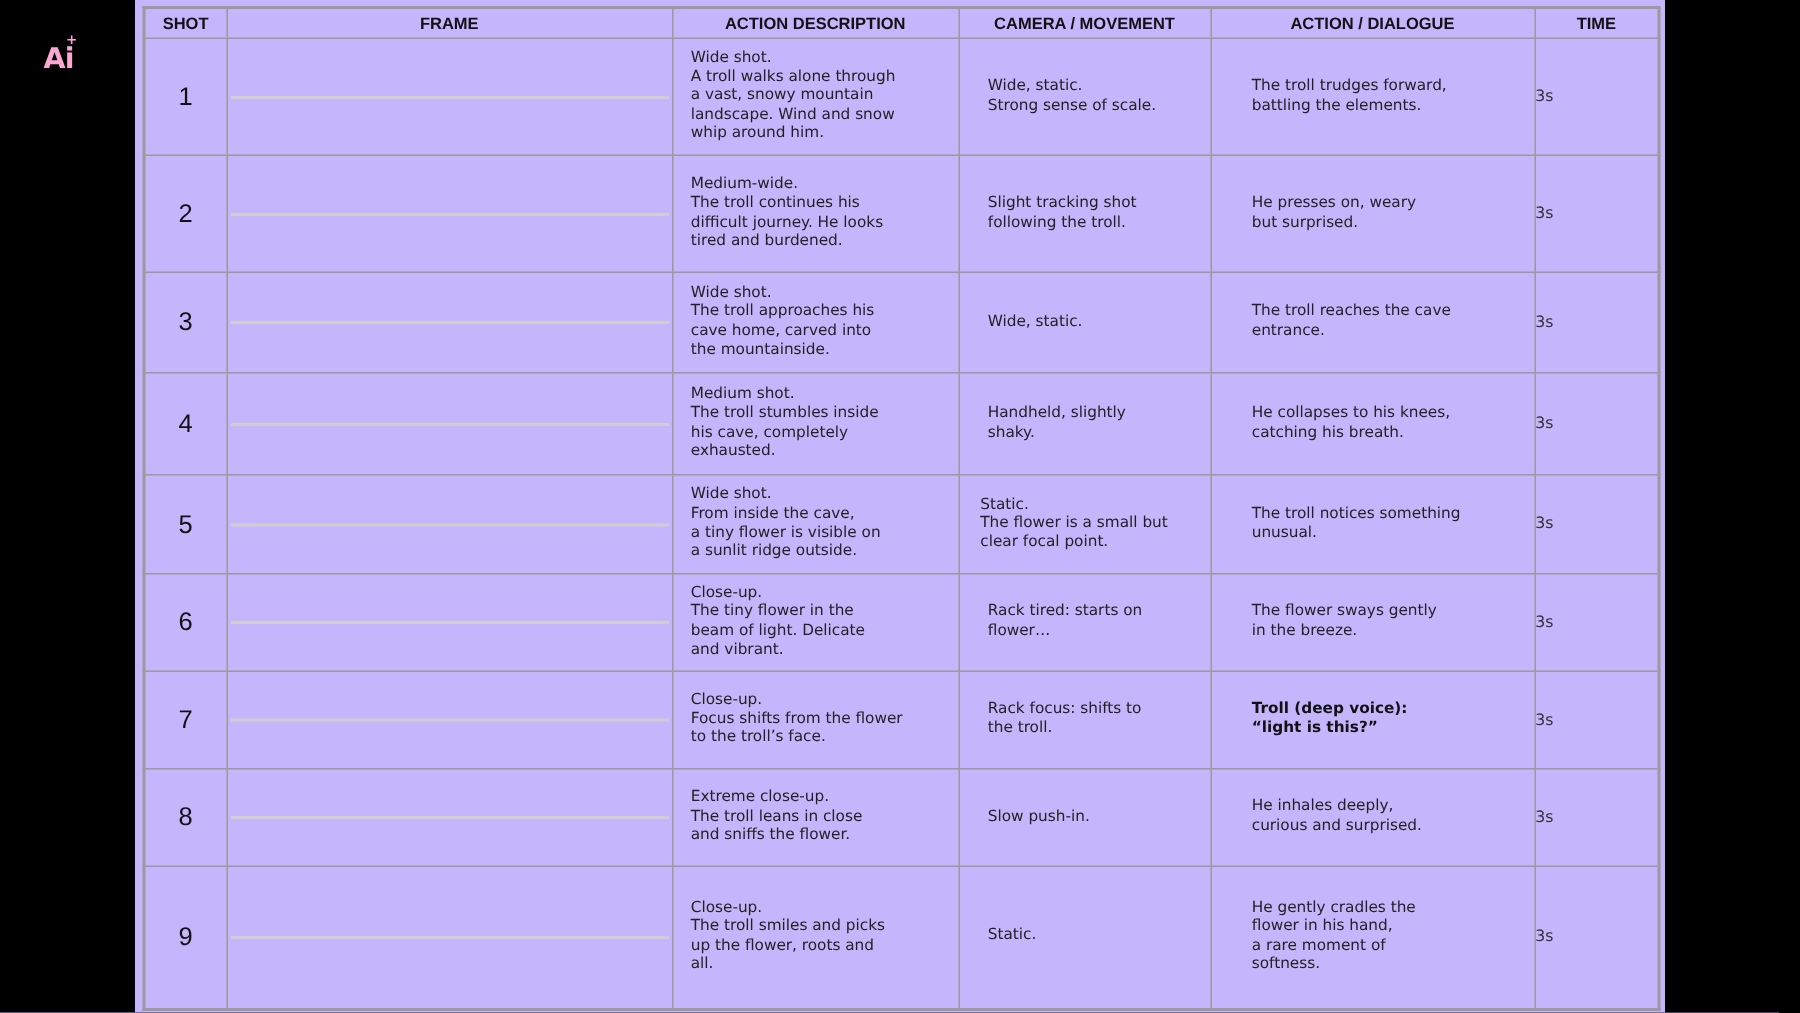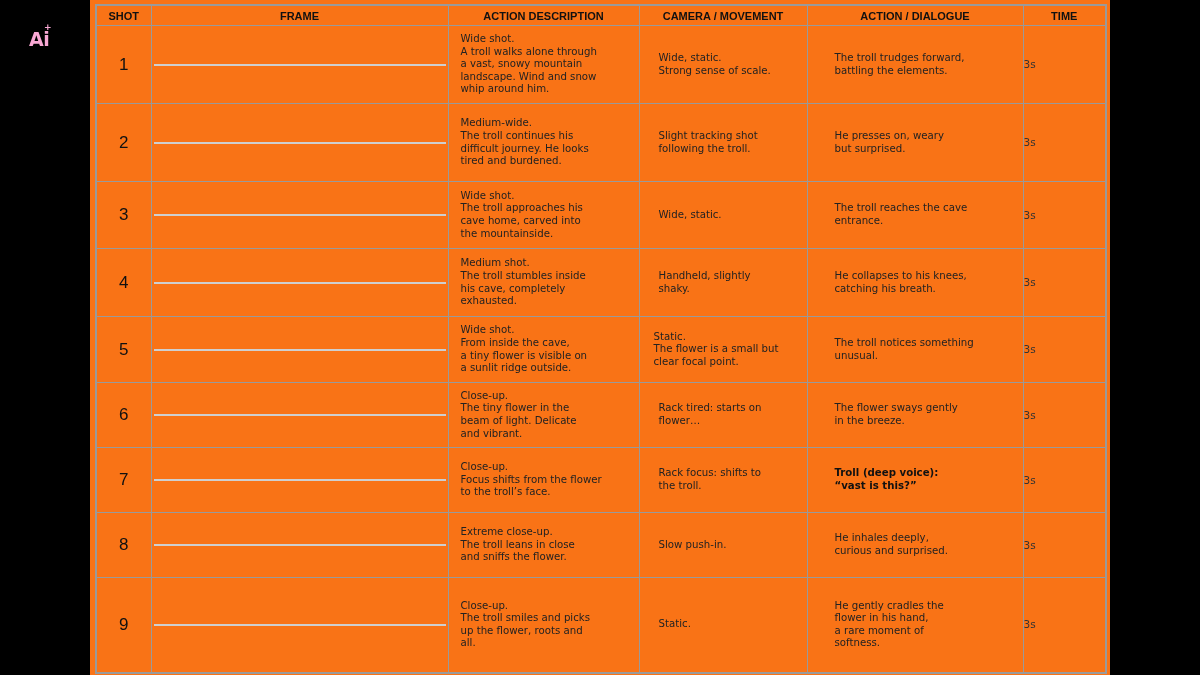--- a/index.html
+++ b/index.html
@@ -6,21 +6,21 @@
   body {
     width: 1200px; height: 675px; background: #000; position: relative; overflow: hidden;
     font-family: "Liberation Sans", sans-serif;
   }
   .logo {
     position: absolute; left: 29px; top: 28px; color: #f9a8d4;
     font-family: "DejaVu Sans", sans-serif; font-weight: bold; font-size: 19px; letter-spacing: -0.5px;
   }
   .logo .spark { position: absolute; left: 15px; top: -6px; font-size: 9px; }
   .page {
-    position: absolute; left: 90px; top: 0; width: 1020px; height: 675px; background: #f97316;
+    position: absolute; left: 90px; top: 0; width: 1020px; height: 675px; background: #c4b5fd;
   }
   table.board {
     position: absolute; left: 5px; top: 4px; width: 1010px;
     border-collapse: collapse; table-layout: fixed;
     border: 2px solid #9a9a9a;
   }
   table.board th, table.board td {
     border: 1.5px solid #9a9a9a; padding: 0; vertical-align: middle;
   }
   table.board th {
@@ -201,21 +201,21 @@
         <td class="shot">7</td>
         <td class="frame">
             <div class="img f7" title="troll-face-close-up"></div>
           </td>
         <td class="txt desc">Close-up.
 Focus shifts from the flower
 to the troll’s face.</td>
         <td class="txt cam">Rack focus: shifts to
 the troll.</td>
         <td class="txt act bold">Troll (deep voice):
-“vast is this?”</td>
+“light is this?”</td>
         <td class="txt time">3s</td>
       </tr>
       <tr style="height:65px">
         <td class="shot">8</td>
         <td class="frame">
             <div class="img f8" title="troll-sniffing-flower"></div>
           </td>
         <td class="txt desc">Extreme close-up.
 The troll leans in close
 and sniffs the flower.</td>

